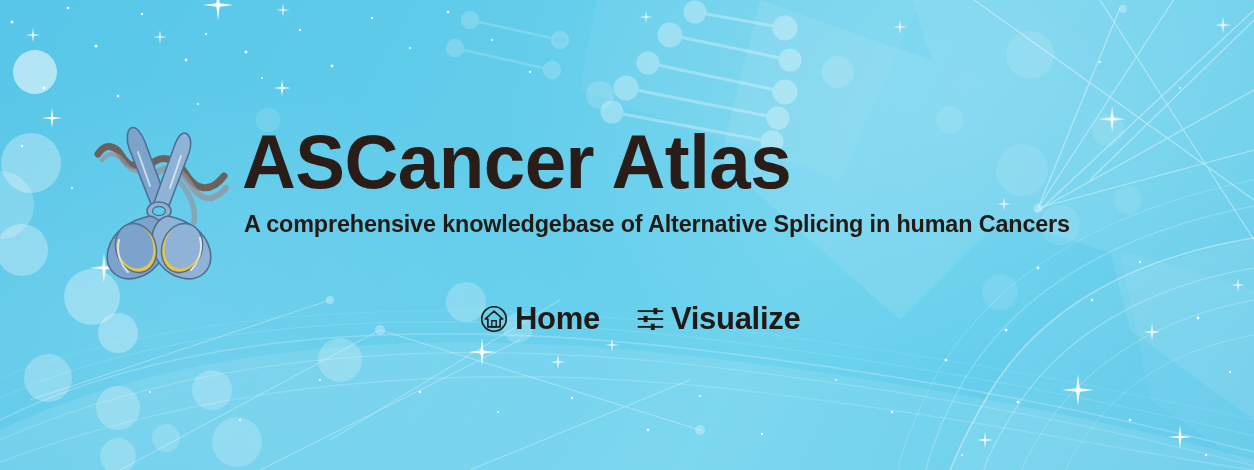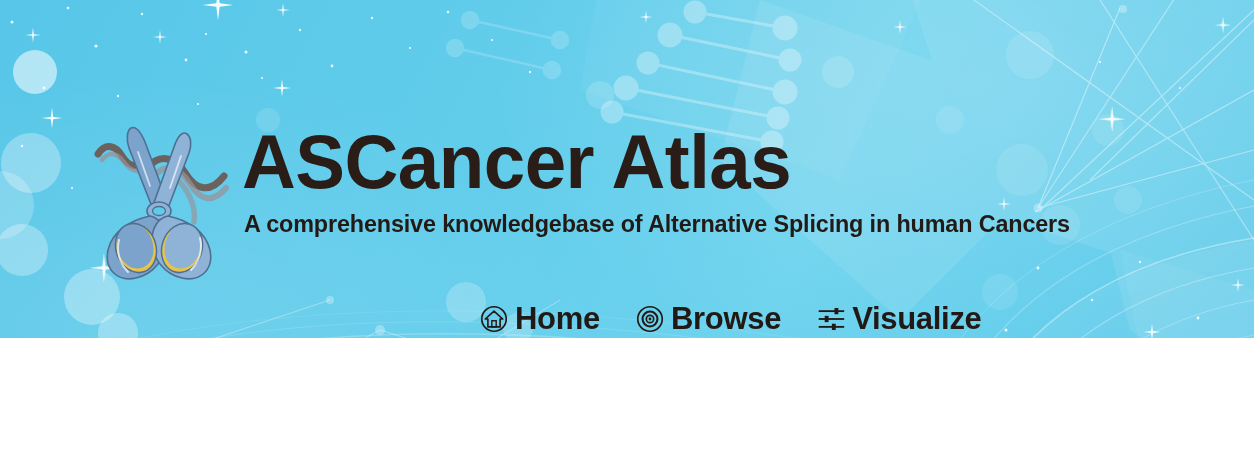--- a/index.html
+++ b/index.html
@@ -7,21 +7,21 @@
     padding: 0;
     background: #ffffff;
   }
   body {
     font-family: "Liberation Sans", sans-serif;
   }
 
   #banner {
     position: relative;
     width: 1254px;
-    height: 338px;
+    height: 470px;
     overflow: hidden;
     background: #5ecbea;
   }
 
   
   .bg-layer {
     position: absolute;
     left: 0; top: 0;
     width: 1254px;
     height: 470px;
@@ -372,29 +372,20 @@
 
     <a class="nav-item" href="#">
       <svg class="nav-icon" viewBox="0 0 32 32">
         <circle cx="16" cy="16" r="14" fill="none" stroke="#211915" stroke-width="1.9"></circle>
         <path d="M16 7 L26 16 L23 16 L23 25 L9 25 L9 16 L6 16 Z" fill="none" stroke="#211915" stroke-width="1.9" stroke-linejoin="round"></path>
         <rect x="13.5" y="18" width="5" height="7" fill="none" stroke="#211915" stroke-width="1.6"></rect>
       </svg>
       <span class="nav-label">Home</span>
     </a>
 
-    <a class="nav-item" href="#">
-      <svg class="nav-icon" viewBox="0 0 32 32">
-        <circle cx="16" cy="16" r="14" fill="none" stroke="#211915" stroke-width="1.9"></circle>
-        <circle cx="16" cy="16" r="8.5" fill="none" stroke="#211915" stroke-width="2.4"></circle>
-        <circle cx="16" cy="16" r="4.2" fill="none" stroke="#211915" stroke-width="1.9"></circle>
-        <circle cx="16" cy="16" r="1.6" fill="#211915"></circle>
-      </svg>
-      <span class="nav-label">Browse</span>
-    </a>
 
     <a class="nav-item" href="#">
       <svg class="nav-icon" viewBox="0 0 32 32">
         <g stroke="#211915" stroke-width="2.1" fill="none" stroke-linecap="square">
           <line x1="3" y1="7" x2="20" y2="7"></line>
           <line x1="24" y1="7" x2="30" y2="7"></line>
           <line x1="3" y1="16" x2="9" y2="16"></line>
           <line x1="13" y1="16" x2="30" y2="16"></line>
           <line x1="3" y1="25" x2="17" y2="25"></line>
           <line x1="21" y1="25" x2="30" y2="25"></line>

